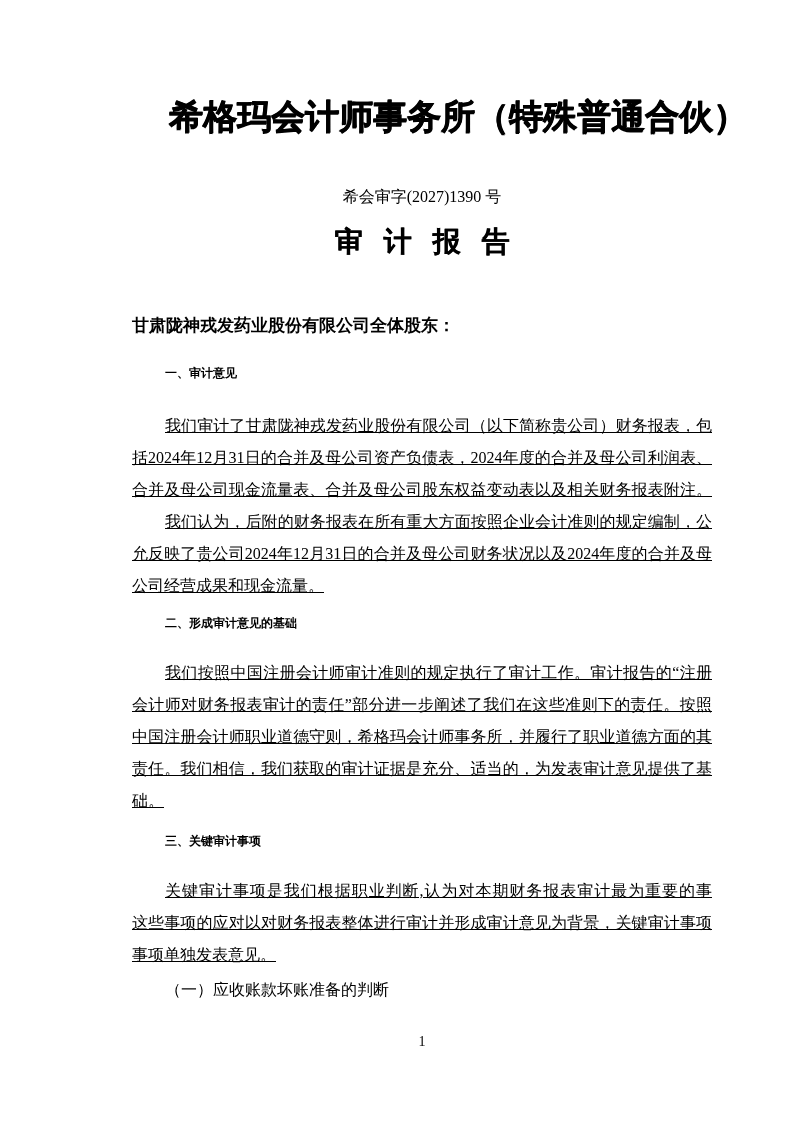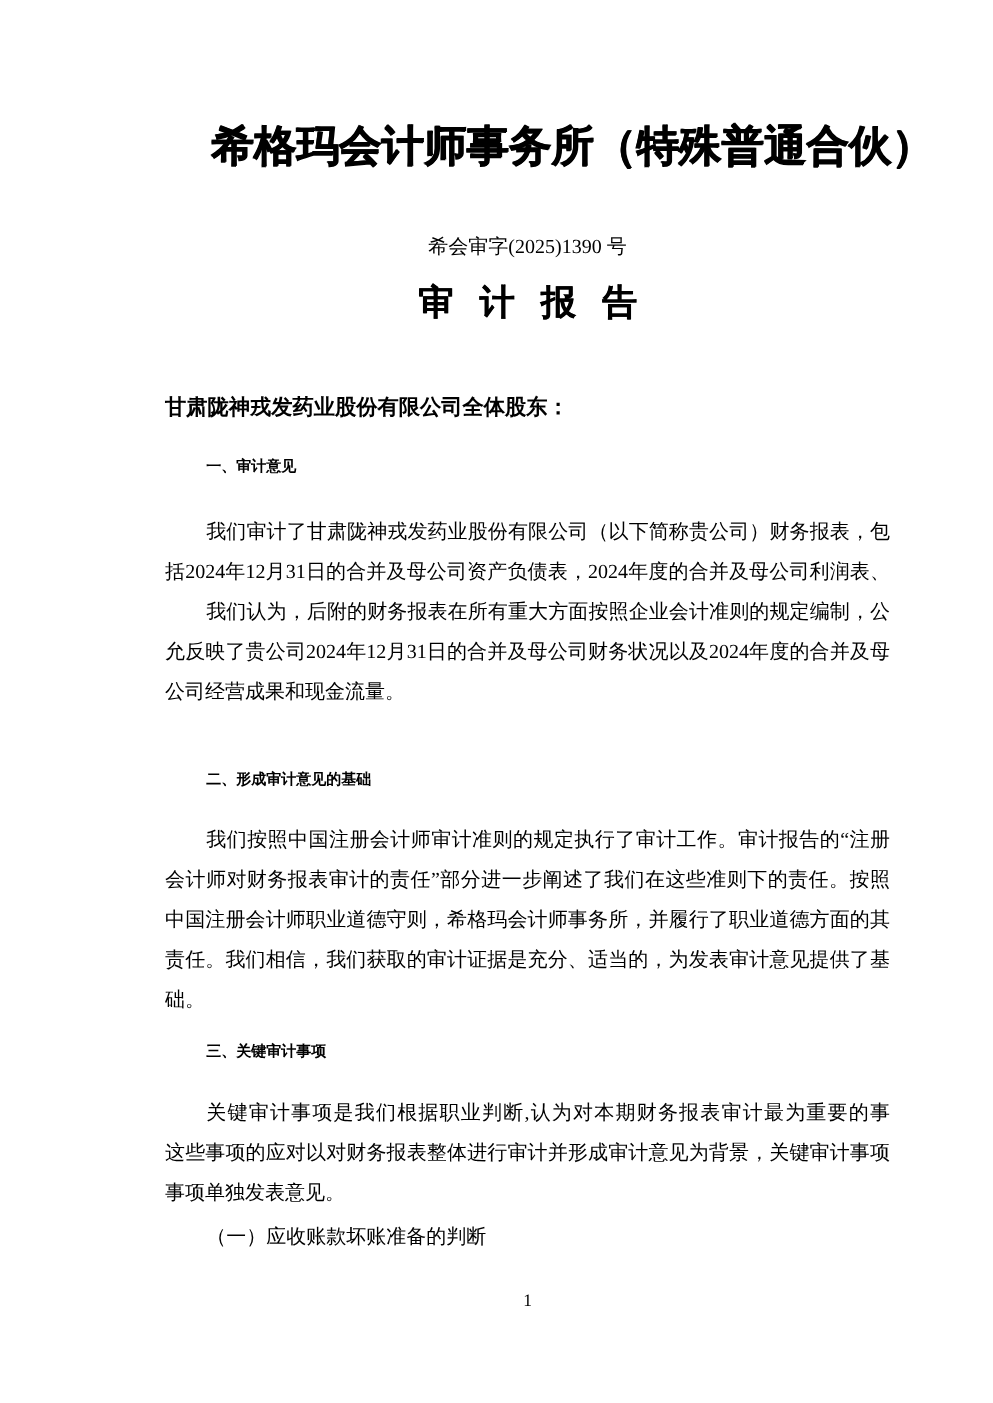--- a/index.html
+++ b/index.html
@@ -80,20 +80,21 @@
     padding-left: 33px;
     box-sizing: border-box;
     font-size: 12px;
     font-weight: bold;
     line-height: 32px;
   }
   .para {
     position: absolute;
     left: 0;
     width: 580px;
+    text-decoration: underline;
   }
   .ln {
     height: 32px;
     line-height: 32px;
     font-size: 16px;
     overflow: hidden;
   }
   .ln.j {
     text-align: justify;
     text-align-last: justify;
@@ -119,30 +120,31 @@
     line-height: 20px;
   }
 </style>
 </head>
 <body>
 
 <div class="page">
   <div class="content">
 
     <div class="firm-name-cn">希格玛会计师事务所（特殊普通合伙）</div>
-    <div class="doc-number">希会审字(2025)1390 号</div>
+    <div class="doc-number">希会审字(2027)1390 号</div>
     <div class="report-title">审 计 报 告</div>
 
     <div class="salutation">甘肃陇神戎发药业股份有限公司全体股东：</div>
 
     <div class="h" style="top:357px">一、审计意见</div>
 
     <div class="para" style="top:410px">
       <div class="ln j ind">我们审计了甘肃陇神戎发药业股份有限公司（以下简称贵公司）财务报表，包</div>
       <div class="ln j">括2024年12月31日的合并及母公司资产负债表，2024年度的合并及母公司利润表、</div>
+      <div class="ln j">合并及母公司现金流量表、合并及母公司股东权益变动表以及相关财务报表附注。</div>
       <div class="ln j ind">我们认为，后附的财务报表在所有重大方面按照企业会计准则的规定编制，公</div>
       <div class="ln j">允反映了贵公司2024年12月31日的合并及母公司财务状况以及2024年度的合并及母</div>
       <div class="ln">公司经营成果和现金流量。</div>
     </div>
 
     <div class="h" style="top:607px">二、形成审计意见的基础</div>
 
     <div class="para" style="top:657px">
       <div class="ln j ind">我们按照中国注册会计师审计准则的规定执行了审计工作。审计报告的“注册</div>
       <div class="ln j">会计师对财务报表审计的责任”部分进一步阐述了我们在这些准则下的责任。按照</div>

